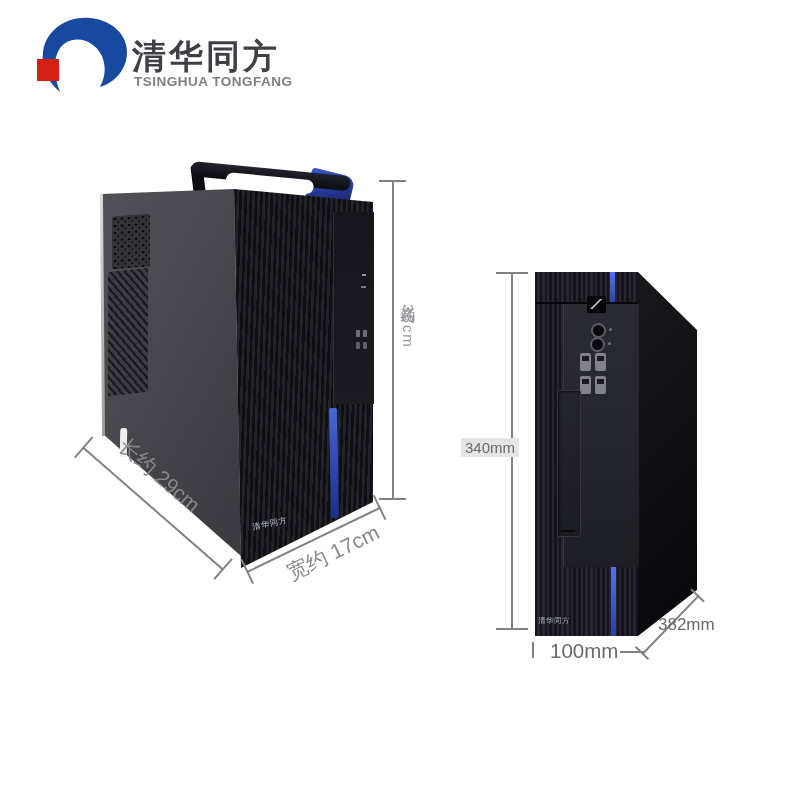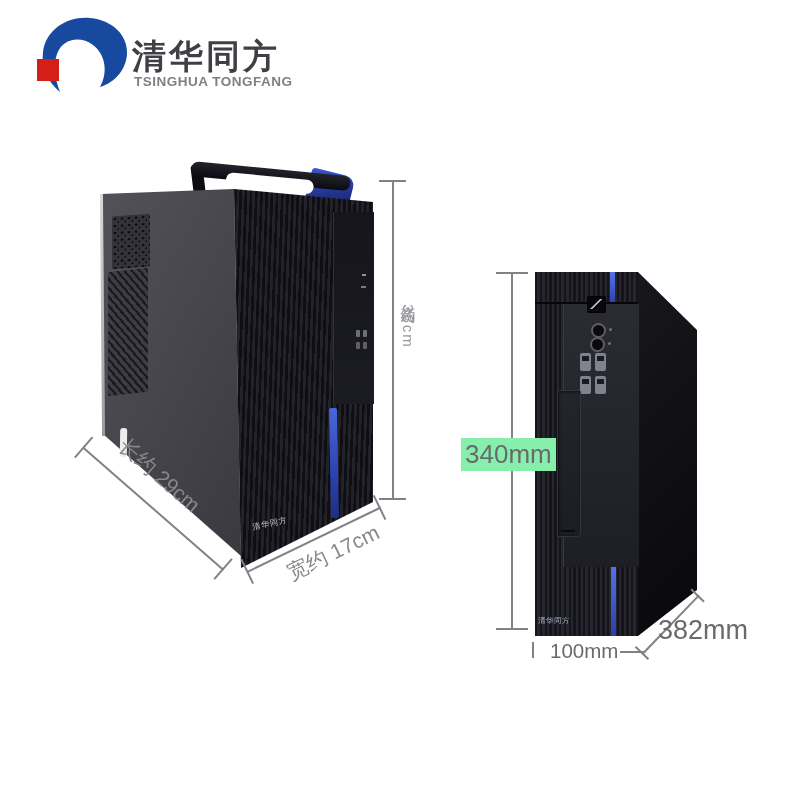--- a/index.html
+++ b/index.html
@@ -131,27 +131,27 @@
     box-shadow:inset 1px 1px 3px rgba(0,0,0,.6);
   }
   .s-odd::after{content:"";position:absolute;left:3px;bottom:4px;width:14px;height:2px;background:#0a0a0e;}
   .s-botblue{left:76px;top:295px;width:5px;height:69px;background:linear-gradient(#5571e8,#2a40a8);}
   .s-badge{left:3px;top:344px;font-size:7.5px;color:#a9afbf;letter-spacing:0.5px;white-space:nowrap;}
 
   
   .s-dim-v-t1{left:496px;top:272px;width:32px;height:2px;}
   .s-dim-v-line{left:511px;top:273px;width:2px;height:357px;}
   .s-dim-v-t2{left:496px;top:628px;width:32px;height:2px;}
-  .s-dim-v-label{left:461px;top:438px;font-size:26px;color:#6a6a6e;background:#86efac;padding:1px 4px;}
+  .s-dim-v-label{left:461px;top:438px;font-size:15px;color:#6a6a6e;background:#e5e5e5;padding:1px 4px;}
   .s-dim-w-tick{left:532px;top:642px;width:2px;height:16px;}
   .s-dim-w-label{left:550px;top:639px;font-size:20.5px;color:#6a6a6e;}
   .s-dim-w-line{left:620px;top:651px;width:24px;height:2px;}
   .s-dim-d{left:642px;top:653px;width:81px;height:2px;transform:rotate(-46deg);}
   .tickd{position:absolute;width:2px;height:18px;top:-9px;background:#828285;}
-  .s-dim-d-label{left:658px;top:615px;font-size:27px;color:#6a6a6e;}
+  .s-dim-d-label{left:658px;top:615px;font-size:17px;color:#6a6a6e;}
 </style>
 </head>
 <body>
 
 <div class="stage">
 
   <div class="abs brand">
     <svg class="abs" style="left:4px;top:4px;" width="100" height="80" viewBox="0 0 100 80">
       <path d="M26,76 C14,66 7,52 9,36 C12,13 34,0 56,2 C78,4 94,19 93,38 C92,53 82,66 66,71
                C74,57 72,39 59,29 C46,19 28,23 23,38 C19,49 21,63 26,76 Z" fill="#17499e"></path>

